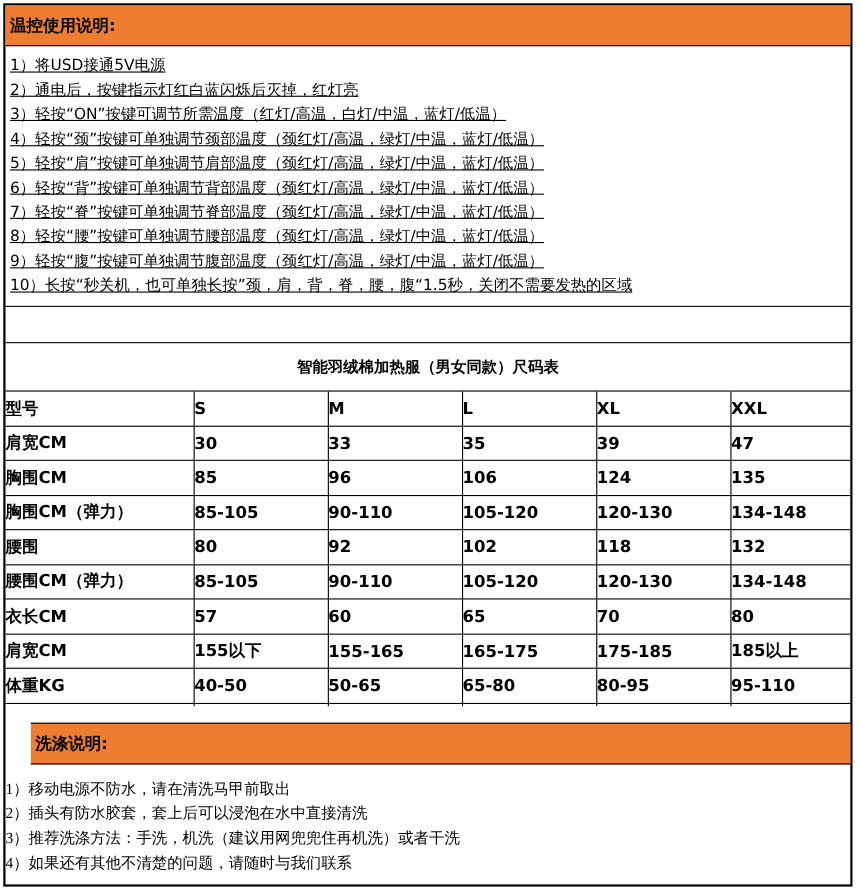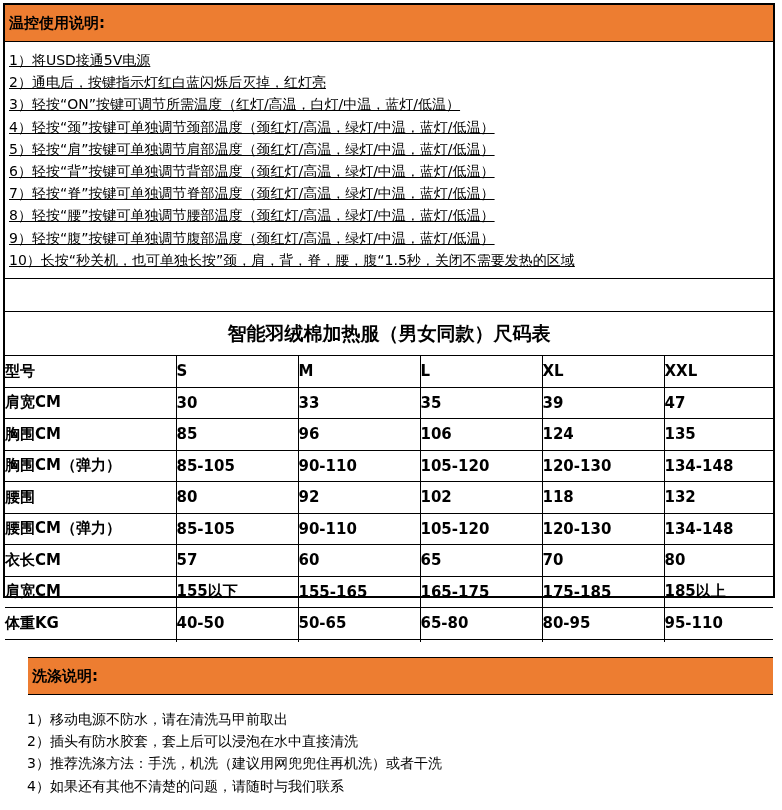--- a/index.html
+++ b/index.html
@@ -13,21 +13,21 @@
       position: relative;
       overflow: hidden;
       font-family: "DejaVu Sans", "Liberation Sans", sans-serif;
       color: #000;
     }
     .sheet {
       position: absolute;
       left: 3px;
       top: 3px;
       width: 772px;
-      height: 595px;
+      height: 803px;
       border: 2px solid #000;
       box-sizing: border-box;
       background: #fff;
     }
     .section-header {
       position: absolute;
       left: 0;
       right: 0;
       background: #ED7D31;
       border-bottom: 1.5px solid #000;
@@ -69,21 +69,21 @@
       position: absolute;
       left: 0; right: 0;
       top: 307px;
       height: 44px;
       border-bottom: 1.5px solid #000;
       box-sizing: border-box;
       display: flex;
       align-items: center;
       justify-content: center;
       font-weight: bold;
-      font-size: 19px;
+      font-size: 14px;
     }
     table.size-table {
       position: absolute;
       left: 0;
       top: 351px;
       width: 768px;
       border-collapse: collapse;
       table-layout: fixed;
     }
     table.size-table td {
@@ -101,22 +101,23 @@
 
     .col-label { width: 171px; }
     .col-size { width: 122px; }
     .col-last { width: 109px; }
 
     .wash-list {
       position: absolute;
       left: 0; right: 0;
       top: 690px;
       bottom: 0;
-      padding: 13px 0 0 22px;
-      box-sizing: border-box;
+      padding: 13px 0 0 0;
+      box-sizing: border-box;
+      font-family: Liberation Serif, serif;
     }
   </style>
 </head>
 <body>
 
 <div class="sheet">
 
   <div class="section-header hdr-top">
     <span>温控使用说明:</span>
   </div>

